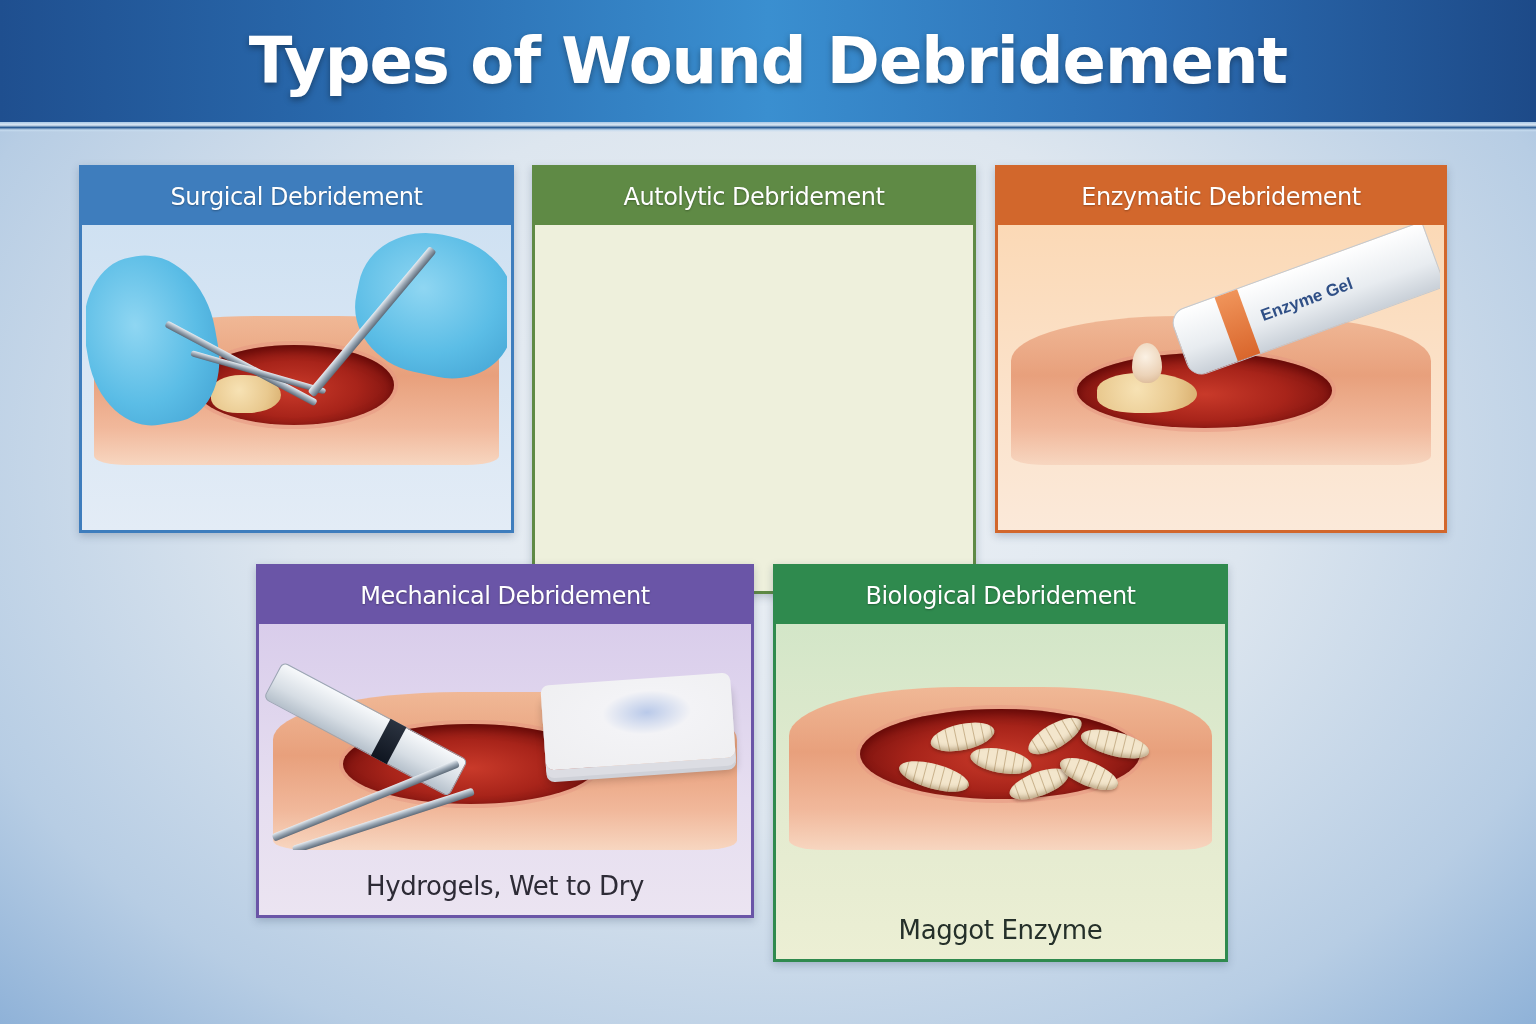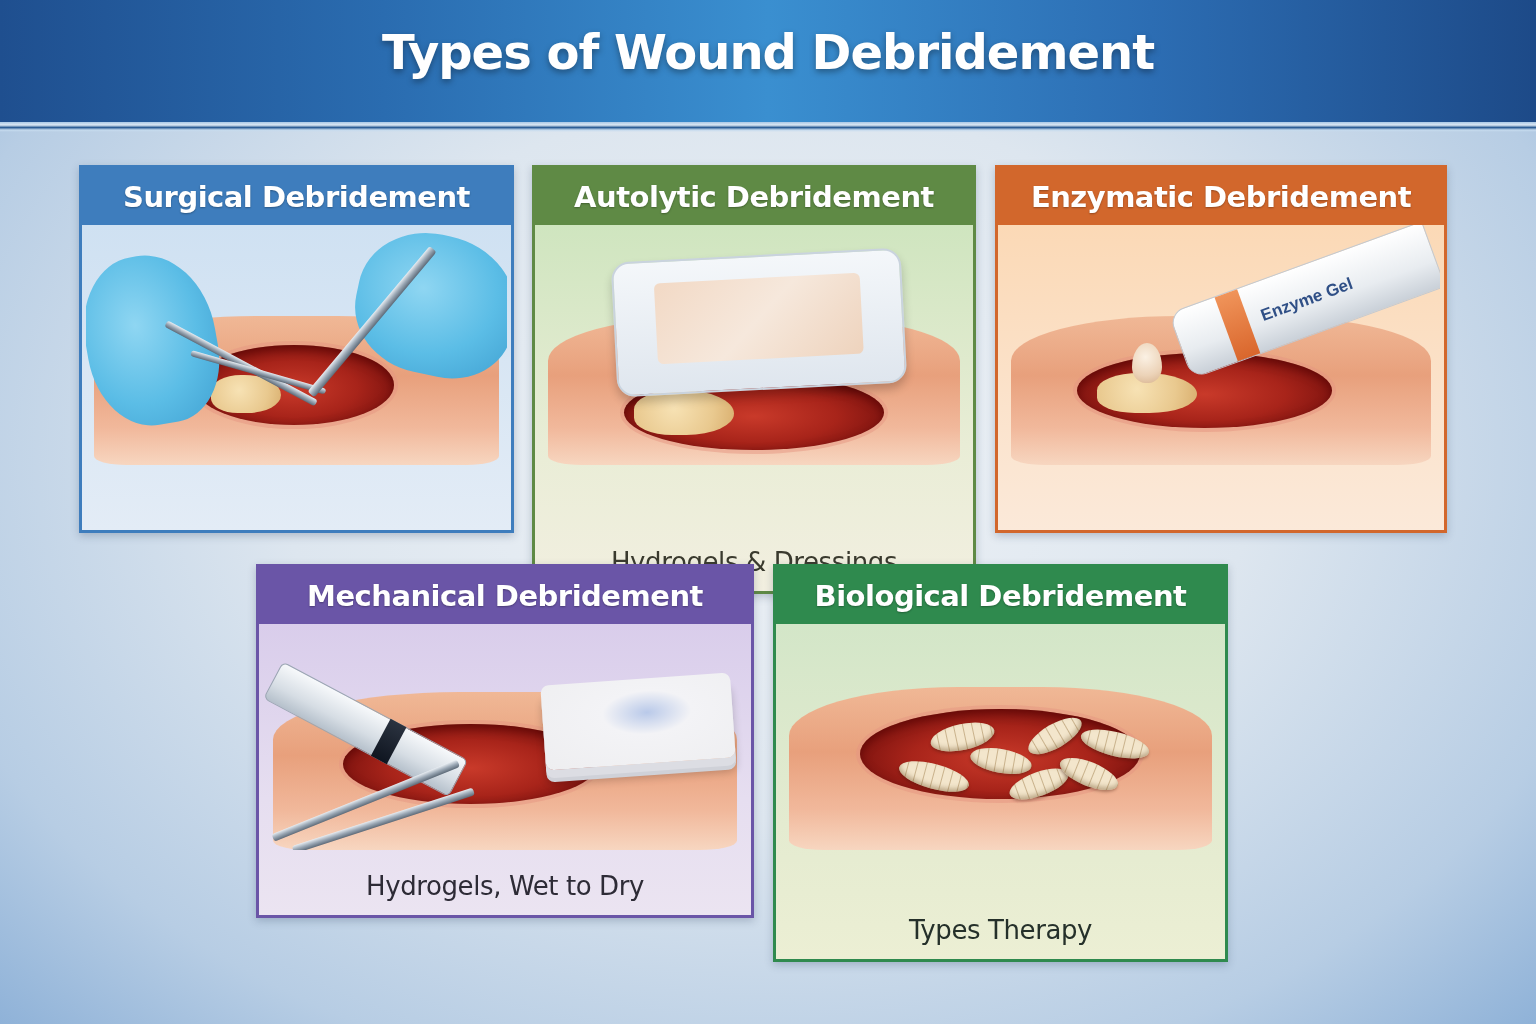--- a/index.html
+++ b/index.html
@@ -13,30 +13,30 @@
   .header {
     position: absolute; left: 0; top: 0; width: 1536px; height: 124px;
     background: linear-gradient(90deg, #1f4f8f 0%, #2a6cb0 25%, #3a8fd0 50%, #2c6db3 75%, #1d4a88 100%);
   }
   .header-rule {
     position: absolute; left: 0; top: 122px; width: 1536px; height: 10px;
     background: linear-gradient(180deg, #a9c8e6 0%, #dbe8f4 30%, #2d5e96 55%, #c6dbee 80%, transparent 100%);
   }
   .title {
     position: absolute; left: 0; top: 24px; width: 1536px; text-align: center;
-    color: #ffffff; font-weight: bold; font-size: 48px; letter-spacing: -1px;
+    color: #ffffff; font-weight: bold; font-size: 64px; letter-spacing: -1px;
     text-shadow: 0 3px 6px rgba(0,0,0,0.35);
   }
   .card {
     position: absolute; border: 3px solid; overflow: hidden;
     box-shadow: 0 3px 8px rgba(40,60,90,0.25);
   }
   .card-head {
     height: 57px; display: flex; align-items: center; justify-content: center;
-    color: #ffffff; font-weight: bold; font-size: 29px; letter-spacing: -0.5px;
+    color: #ffffff; font-weight: normal; font-size: 24px; letter-spacing: -0.5px;
     text-shadow: 0 1px 2px rgba(0,0,0,0.3);
   }
   .card-body {
     position: absolute; left: 0; right: 0; top: 57px; bottom: 0;
   }
   .card-illus {
     position: absolute; left: 4px; right: 4px; top: 0; height: 240px; overflow: hidden;
   }
   .card-caption {
     position: absolute; left: 0; right: 0; bottom: 14px; text-align: center;
@@ -130,31 +130,20 @@
       <div class="steel" style="left:80px; top:95px; width:170px; height:7px; transform:rotate(28deg);"></div>
       <div class="steel" style="left:105px; top:125px; width:140px; height:6px; transform:rotate(16deg);"></div>
       <div class="glove" style="left:270px; top:10px; width:160px; height:140px; transform:rotate(12deg);"></div>
       <div class="steel" style="left:225px; top:165px; width:190px; height:9px; transform:rotate(-50deg);"></div>
     </div>
   </div>
 </div>
 
 <div class="card" style="left:532px; top:165px; width:444px; height:429px; border-color:#5f8a45; background:#eef0dc;">
   <div class="card-head" style="background:#5f8a45;">Autolytic Debridement</div>
-  <div class="card-body" style="background:linear-gradient(180deg,#cfe5bf 0%,#e9edd6 60%,#f2efe0 100%);">
-    <div class="card-illus">
-      <div class="skin"></div>
-      <div class="wound" style="left:85px; top:150px; width:260px; height:75px;"></div>
-      <div class="slough" style="left:95px; top:165px; width:100px; height:45px;"></div>
-      <div class="dressing" style="left:75px; top:30px; width:290px; height:135px; transform:rotate(-3deg);">
-        <div class="dressing-pad"></div>
-      </div>
-    </div>
-    <div class="card-caption" style="color:#3a3a2e;">Hydrogels &amp; Dressings</div>
-  </div>
 </div>
 
 <div class="card" style="left:995px; top:165px; width:452px; height:368px; border-color:#d2672c; background:#f9e1c9;">
   <div class="card-head" style="background:#d2672c;">Enzymatic Debridement</div>
   <div class="card-body" style="background:linear-gradient(180deg,#fbd9b6 0%,#fbe3cc 60%,#fbe9d9 100%);">
     <div class="card-illus">
       <div class="skin"></div>
       <div class="wound" style="left:75px; top:128px; width:255px; height:75px;"></div>
       <div class="slough" style="left:95px; top:148px; width:100px; height:40px;"></div>
       <div class="gel-drop" style="left:130px; top:118px; width:30px; height:40px;"></div>
@@ -190,15 +179,15 @@
       <div class="skin" style="top:28%; height:72%;"></div>
       <div class="wound" style="left:80px; top:85px; width:280px; height:90px;"></div>
       <div class="maggot" style="left:150px; top:100px; width:65px; height:26px; transform:rotate(-12deg);"></div>
       <div class="maggot" style="left:190px; top:125px; width:62px; height:24px; transform:rotate(10deg);"></div>
       <div class="maggot" style="left:245px; top:100px; width:60px; height:24px; transform:rotate(-30deg);"></div>
       <div class="maggot" style="left:300px; top:108px; width:70px; height:24px; transform:rotate(14deg);"></div>
       <div class="maggot" style="left:118px; top:140px; width:72px; height:25px; transform:rotate(15deg);"></div>
       <div class="maggot" style="left:228px; top:148px; width:62px; height:24px; transform:rotate(-20deg);"></div>
       <div class="maggot" style="left:278px; top:138px; width:62px; height:24px; transform:rotate(22deg);"></div>
     </div>
-    <div class="card-caption" style="color:#25302a;">Types Therapy</div>
+    <div class="card-caption" style="color:#25302a;">Maggot Enzyme</div>
   </div>
 </div>
 
 </body></html>

